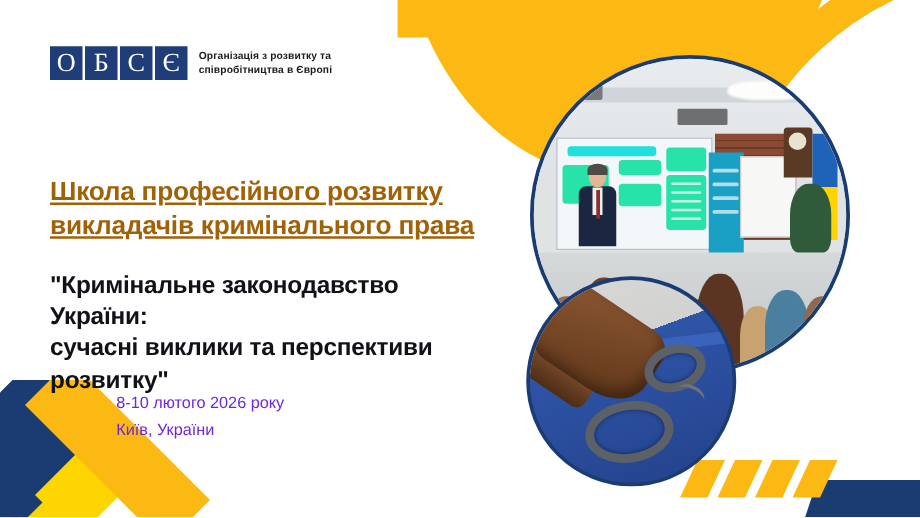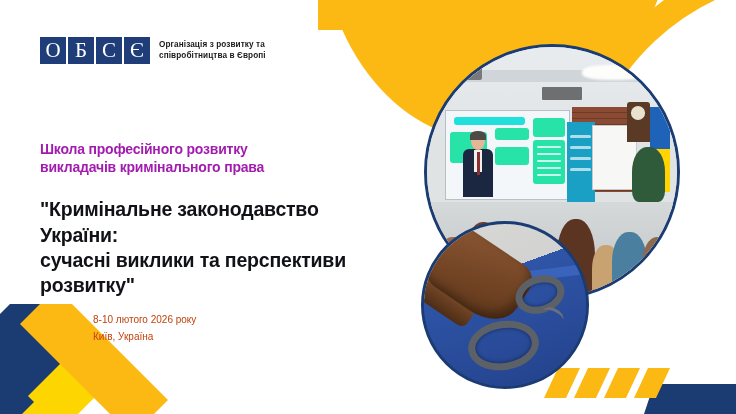--- a/index.html
+++ b/index.html
@@ -145,30 +145,30 @@
     line-height:1;
   }
   .logo-text {
     font-size:8.2px; line-height:1.32; color:#1a1a1a; font-weight:600;
     letter-spacing:.1px; white-space:pre-line;
   }
 
   
   .content { position:absolute; left:40px; top:140px; width:360px; z-index:10; }
   .title-1 {
-    font-size:14px; font-weight:700; line-height:1.30; color:#a21caf;
-    letter-spacing:-.2px; white-space:pre-line;
+    font-size:21px; font-weight:700; line-height:1.30; color:#a16207;
+    letter-spacing:-.2px; white-space:pre-line;text-decoration:underline;
   }
   .title-2 {
     margin-top:21px;
     font-size:19.5px; font-weight:700; line-height:1.30; color:#111217;
     letter-spacing:-.2px; white-space:pre-line;
   }
   .meta { position:absolute; left:93px; top:311px; z-index:10; }
-  .meta-line { font-size:10px; font-weight:400; line-height:1.70; color:#c2410c; }
+  .meta-line { font-size:13px; font-weight:400; line-height:1.70; color:#6d28d9; }
 </style>
 </head>
 <body>
 
 <div id="poster">
 
   <div class="blob-top"></div>
   <div class="blob-top-fill"></div>
 
   <svg class="arcs" width="240" height="300" viewBox="0 0 240 300">
@@ -285,16 +285,16 @@
   <div class="content">
     <div class="title-1">Школа професійного розвитку
 викладачів кримінального права</div>
     <div class="title-2">"Кримінальне законодавство України:
 сучасні виклики та перспективи
 розвитку"</div>
   </div>
 
   <div class="meta">
     <div class="meta-line">8-10 лютого 2026 року</div>
-    <div class="meta-line">Київ, Україна</div>
+    <div class="meta-line">Київ, України</div>
   </div>
 
 </div>
 
 </body></html>

